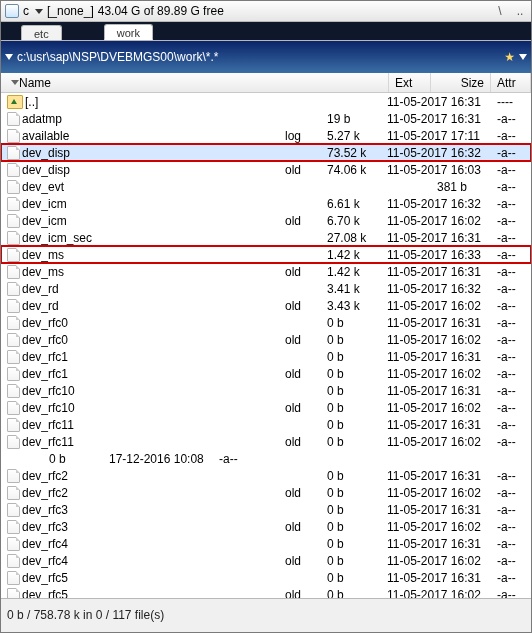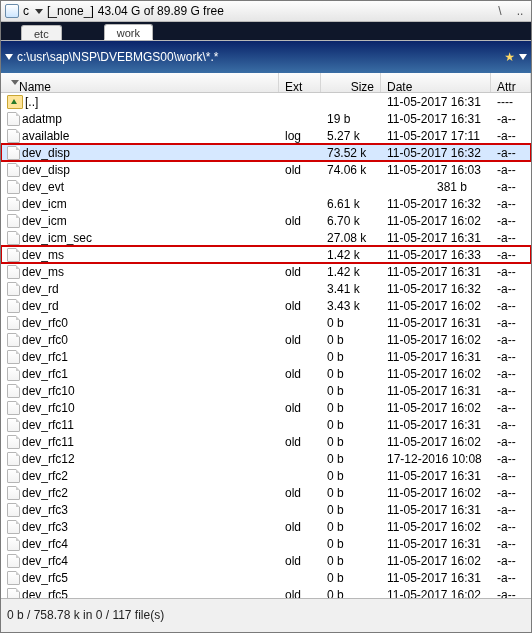--- a/index.html
+++ b/index.html
@@ -91,21 +91,21 @@
     height: 20px;
     background: linear-gradient(#fdfdfd,#ebebeb);
     border-bottom: 1px solid #c8c8c8;
     font-size: 12px;
     color: #000;
   }
   .header-row > div {
     border-right: 1px solid #d6d6d6;
     padding: 7px 6px;
     display:flex;
-    align-items:flex-start;
+    align-items:center;
   }
   .col-name { flex: 1 1 auto; min-width:0; }
   .col-ext { width: 42px; }
   .col-size { width: 60px; justify-content:flex-end; }
   .col-date { width: 110px; }
   .col-attr { width: 40px; border-right:none; }
   .sort-arrow {
     margin-left:4px;
     width:0;height:0;
     border-left:4px solid transparent;
@@ -218,21 +218,20 @@
   </div>
 </div>
 
 <div class="header-row">
   <div class="col-name">
     <span class="sort-arrow"></span>
     <span>Name</span>
   </div>
   <div class="col-ext">Ext</div>
   <div class="col-size">Size</div>
-  <div class="col-date">Date</div>
   <div class="col-attr">Attr</div>
 </div>
 
 <div class="filelist" id="filelist">
     <div class="row updir">
       <div class="cell c-name">
         <span class="updir-icon"></span>
         <span>[..]</span>
       </div>
       <div class="cell c-ext"></div>
@@ -435,24 +434,20 @@
       <div class="cell c-name">
         <span class="file-icon"></span>
         <span>dev_rfc11</span>
       </div>
       <div class="cell c-ext">old</div>
       <div class="cell c-size">0 b</div>
       <div class="cell c-date">11-05-2017 16:02</div>
       <div class="cell c-attr">-a--</div>
     </div>
     <div class="row">
-      <div class="cell c-name">
-        <span class="file-icon"></span>
-        <span>dev_rfc12</span>
-      </div>
       <div class="cell c-ext"></div>
       <div class="cell c-size">0 b</div>
       <div class="cell c-date">17-12-2016 10:08</div>
       <div class="cell c-attr">-a--</div>
     </div>
     <div class="row">
       <div class="cell c-name">
         <span class="file-icon"></span>
         <span>dev_rfc2</span>
       </div>

